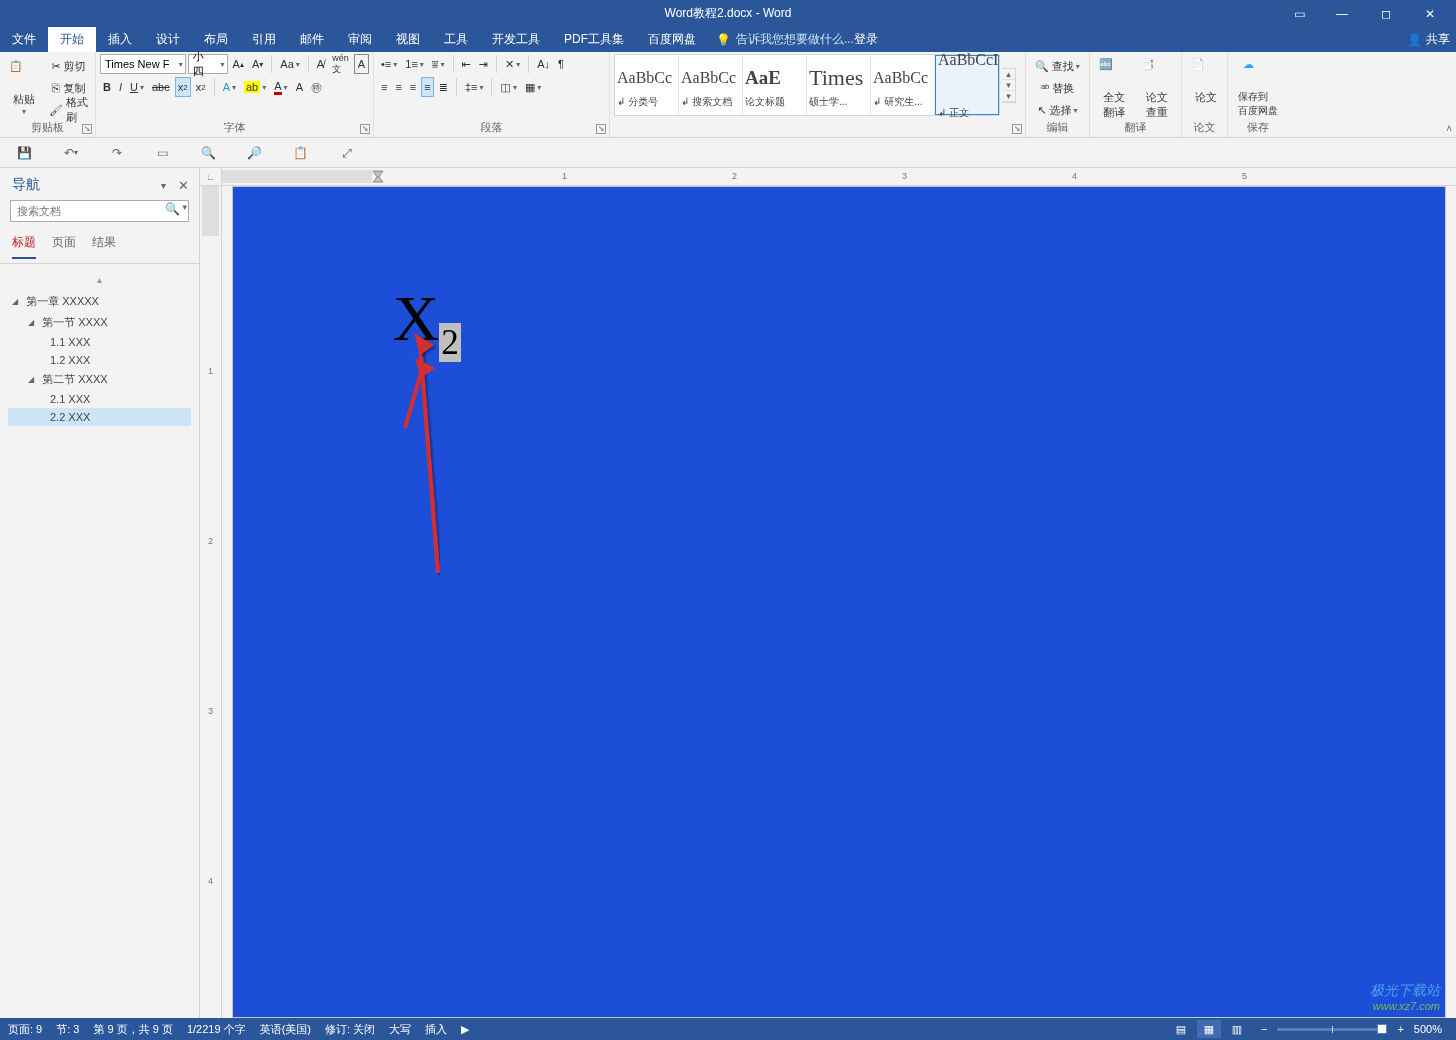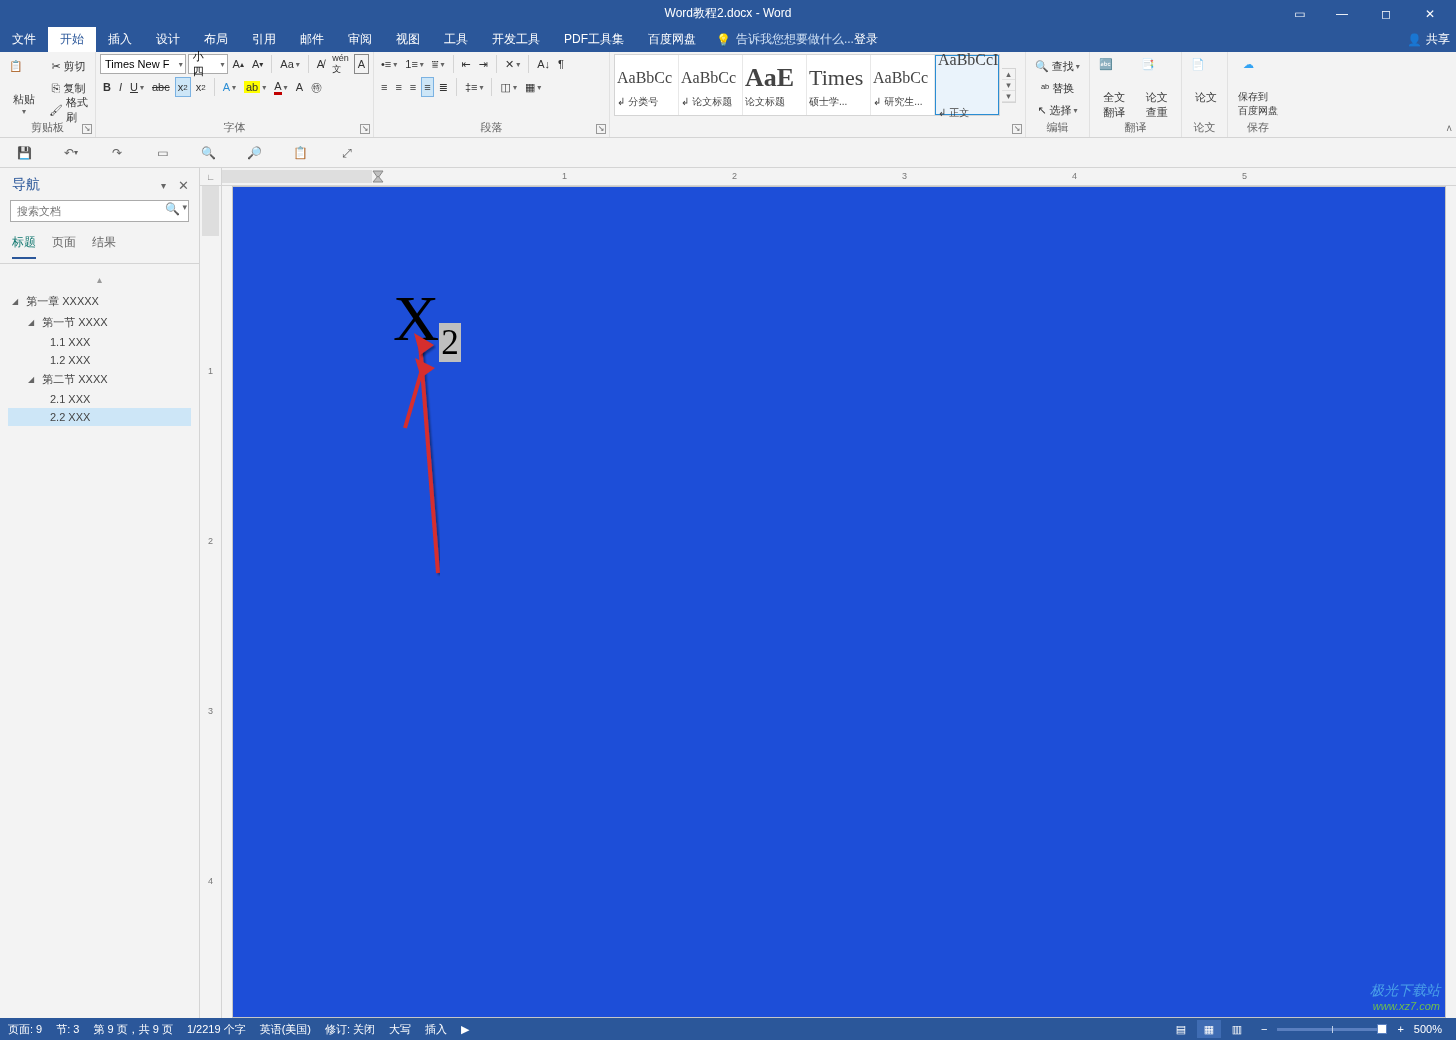--- a/index.html
+++ b/index.html
@@ -114,21 +114,21 @@
   .navpane .hdr .close { font-size: 13px; color: #666; margin-left: 6px; }
   .navpane .hdr .dd { font-size: 10px; color: #666; margin-right: 6px; }
   .searchwrap { margin: 0 10px 6px 10px; position: relative; }
   .searchwrap input {
     width: 100%; height: 22px; border: 1px solid #ababab; padding: 0 34px 0 6px;
     font-size: 11px; color: #888;
   }
   .searchwrap .sicons { position: absolute; right: 2px; top: 2px; display:flex; gap:2px;}
   .navtabs { display:flex; gap: 16px; padding: 6px 12px 4px 12px; font-size: 12px; color:#2b579a; border-bottom: 1px solid #d4d4d4;}
   .navtabs .nt { color:#666; padding-bottom: 6px;}
-  .navtabs .nt.active { color:#0f766e; border-bottom: 2px solid #2b579a;}
+  .navtabs .nt.active { color:#b91c1c; border-bottom: 2px solid #2b579a;}
   .navtree { padding: 10px 8px; font-size: 11px; color:#444; }
   .navtree .jump { text-align:center; color:#999; font-size:10px; margin-bottom:6px;}
   .navtree .itm { padding: 3px 4px; display:flex; align-items:center; gap:4px;}
   .navtree .itm.sel { background:#cde6f7; }
   .navtree .lv0::before { content:"◢"; font-size:8px; color:#666; margin-right:4px; transform: rotate(0); }
   .navtree .lv1 { padding-left: 20px; }
   .navtree .lv1::before { content:"◢"; font-size:8px; color:#666; margin-right:4px;}
   .navtree .lv2 { padding-left: 42px; }
 
   .docarea {
@@ -358,24 +358,24 @@
 
   <div class="group" style="width:416px">
     <div class="row">
       <div class="styles-gallery">
         <div class="style-item">
           <div class="preview">AaBbCc</div>
           <div class="stname">↲ 分类号</div>
         </div>
         <div class="style-item">
           <div class="preview">AaBbCc</div>
-          <div class="stname">↲ 论文标题</div>
+          <div class="stname">↲ 搜索文档</div>
         </div>
         <div class="style-item">
-          <div class="preview" style="font-size:26px;font-weight:bold">AaE</div>
+          <div class="preview" style="font-size:19px;font-weight:bold">AaE</div>
           <div class="stname">论文标题</div>
         </div>
         <div class="style-item">
           <div class="preview" style="font-size:22px">Times</div>
           <div class="stname">硕士学...</div>
         </div>
         <div class="style-item">
           <div class="preview">AaBbCc</div>
           <div class="stname">↲ 研究生...</div>
         </div>

